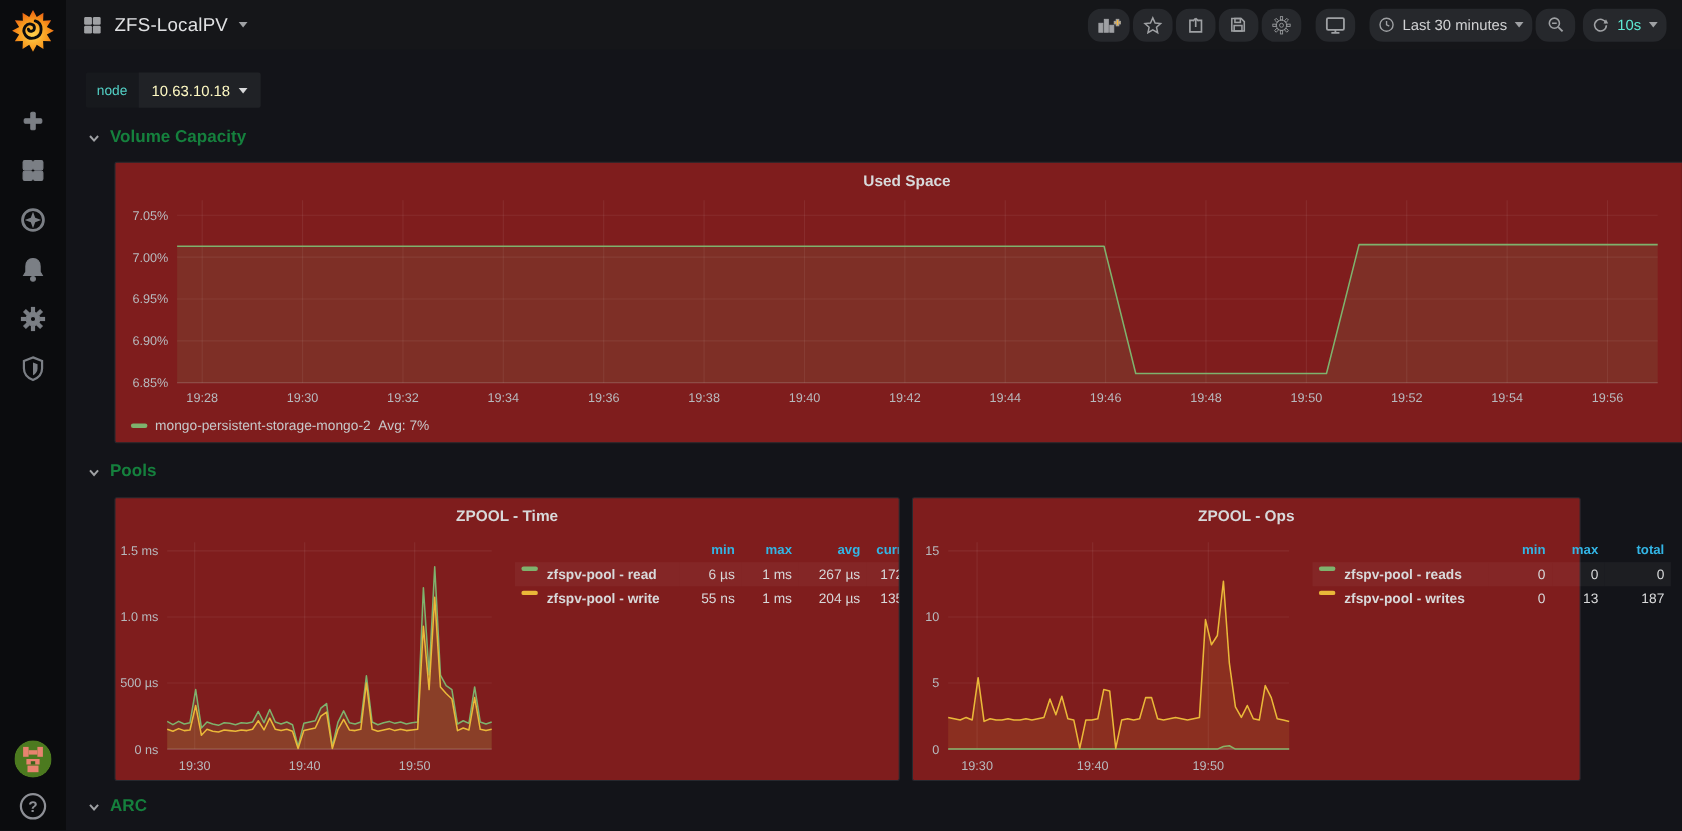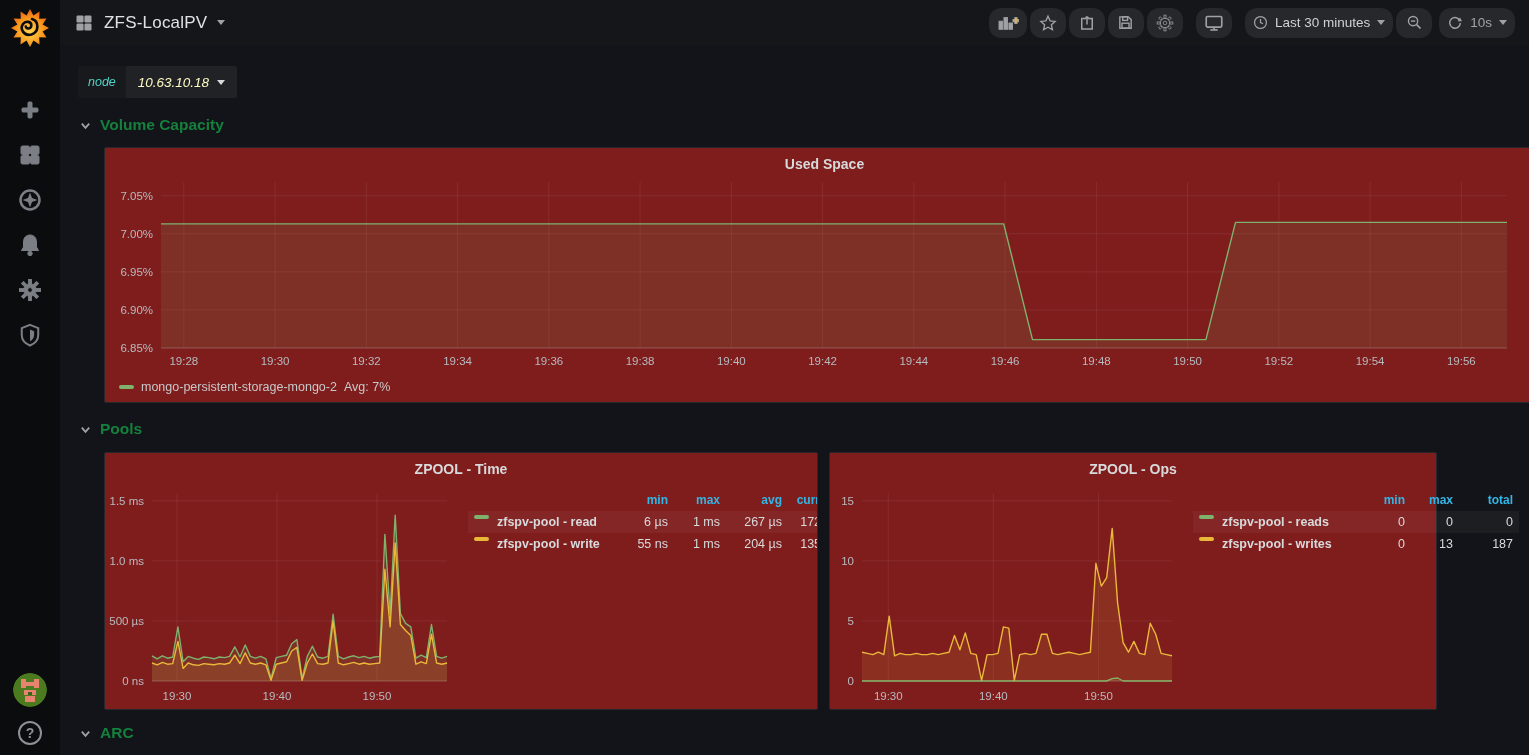--- a/index.html
+++ b/index.html
@@ -39,21 +39,21 @@
   .nav-btn {
     height:30px; min-width:36px; background:#26282c; border-radius:12px;
     display:flex; align-items:center; justify-content:center; margin-left:3px; cursor:pointer; padding:0 8px;
   }
   .nav-btn svg { stroke:#9fa1a4; fill:none; }
   .nav-gap { width:10px; }
   .time-btn { gap:7px; }
   .time-text { font-size:13.5px; color:#d0d1d3; }
   .refresh-text { font-size:13.5px; }
   
-  .submenu { position:absolute; left:78px; top:66px; display:flex; height:32px;font-style:italic; }
+  .submenu { position:absolute; left:78px; top:66px; display:flex; height:32px; }
   .var-label {
     background:#17191d; color:#53d1c6; font-size:12.5px; display:flex; align-items:center;
     padding:0 10px; border-radius:2px 0 0 2px;
   }
   .var-value {
     background:#202226; color:#fef9c3; font-size:13.5px; display:flex; align-items:center; gap:8px;
     padding:0 12px; border-radius:0 2px 2px 0; cursor:pointer;
   }
   
   .section-header { position:absolute; display:flex; align-items:center; gap:9px; cursor:pointer; }
@@ -245,21 +245,21 @@
         <line x1="15" y1="15" x2="20.5" y2="20.5" stroke-width="2.4"></line>
         <line x1="7" y1="10" x2="13" y2="10" stroke-width="2"></line>
       </svg>
     </div>
     <div class="nav-gap" style="width:4px"></div>
     <div class="nav-btn time-btn">
       <svg width="16" height="16" viewBox="0 0 24 24">
         <path d="M19.5 9 A 8 8 0 1 0 20 12" fill="none" stroke-width="2.2"></path>
         <polygon points="16,9.5 22.5,9.5 19.5,3.8" fill="#9fa1a4" stroke="none"></polygon>
       </svg>
-      <span class="refresh-text" style="color:#a3a3a3">10s</span>
+      <span class="refresh-text" style="color:#5eead4">10s</span>
       <span class="caret"></span>
     </div>
   </div>
 </div>
 
 <div class="submenu">
   <div class="var-label">node</div>
   <div class="var-value">
     <span>10.63.10.18</span>
     <span class="caret" style="border-top-color:#d8d9da"></span>

